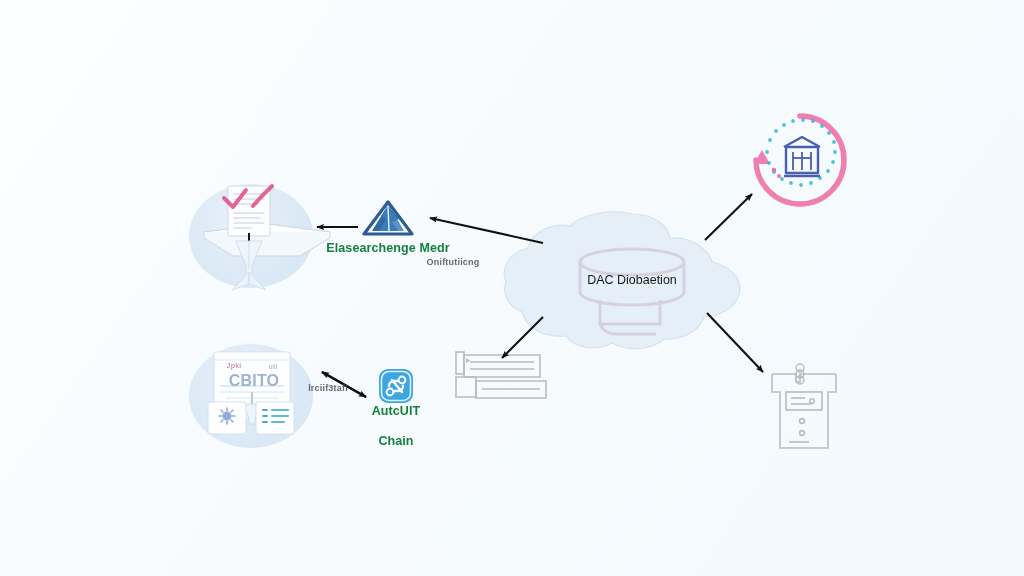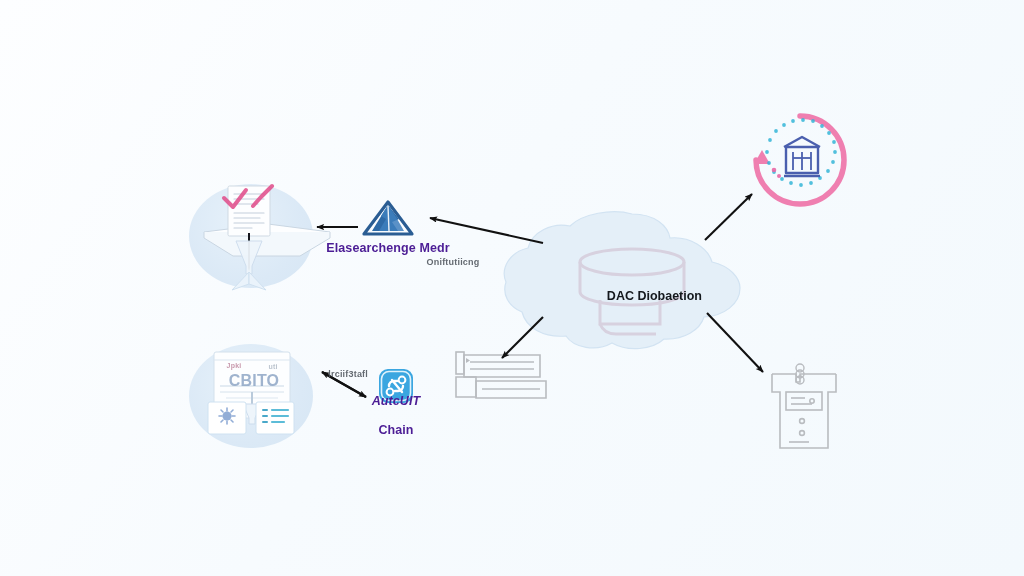--- a/index.html
+++ b/index.html
@@ -12,36 +12,35 @@
   .stage{position:absolute;inset:0;}
 
   
   .disc{
     position:absolute;border-radius:50%;
     background:radial-gradient(circle at 42% 36%, #e6f1fa 0%, #dbe9f6 62%, #d6e6f4 100%);
   }
 
   
   .lbl{
-    position:absolute;text-align:center;color:#4c1d95;
+    position:absolute;text-align:center;color:#15803d;
     font-size:12.5px;font-weight:700;letter-spacing:.1px;
     line-height:14px;white-space:nowrap;
     filter:blur(.28px);
   }
   .lbl.two{white-space:normal;line-height:15px;}
   .edge-lbl{
     position:absolute;text-align:center;color:#4a5058;
     font-size:9px;font-weight:600;letter-spacing:.2px;white-space:nowrap;
     filter:blur(.45px);opacity:.85;
   }
   .cloud-lbl{
-    position:absolute;text-align:right;color:#14181d;
-    font-size:12.5px;font-weight:700;white-space:nowrap;
+    position:absolute;text-align:center;color:#14181d;
+    font-size:12.5px;font-weight:400;white-space:nowrap;
     filter:blur(.3px);
-    margin-top:16px;
   }
 
   svg{position:absolute;left:0;top:0;overflow:visible;}
   .svg-layer{position:absolute;left:0;top:0;width:1024px;height:576px;pointer-events:none;}
 </style>
 </head>
 <body>
 
 <div class="stage">
 
@@ -254,24 +253,24 @@
       <line x1="707" y1="313" x2="763" y2="372" marker-end="url(#ah)"></line>
       <line x1="366" y1="397" x2="322" y2="372" marker-end="url(#ah)"></line>
       <line x1="322" y1="372" x2="366" y2="397" marker-end="url(#ah2)"></line>
     </g>
   </svg>
 
   <div class="lbl" style="left:318px;top:241px;width:140px;">Elasearchenge Medr</div>
 
   <div class="cloud-lbl" style="left:562px;top:273px;width:140px;">DAC Diobaetion</div>
 
-  <div class="lbl two" style="left:356px;top:394px;width:80px;font-style:italic;">AutcUIT</div>
-  <div class="lbl two" style="left:356px;top:423px;width:80px;">Chain</div>
+  <div class="lbl two" style="left:356px;top:404px;width:80px;">AutcUIT</div>
+  <div class="lbl two" style="left:356px;top:434px;width:80px;">Chain</div>
 
   <div class="edge-lbl" style="left:408px;top:209px;width:90px;margin-top:48px;">Oniftutiicng</div>
 
-  <div class="edge-lbl" style="left:288px;top:369px;width:80px;text-align:right;">lrciif3tafl</div>
+  <div class="edge-lbl" style="left:288px;top:383px;width:80px;">lrciif3tafl</div>
 
   <div class="edge-lbl" style="left:219px;top:362px;width:30px;font-size:7px;color:#c08aa0;">Jpki</div>
   <div class="edge-lbl" style="left:258px;top:363px;width:30px;font-size:7px;color:#b0bac6;">uti</div>
   <div class="edge-lbl" style="left:226px;top:372px;width:56px;font-size:16px;color:#8fa7c6;font-weight:700;">CBITO</div>
 
 </div>
 
 </body></html>

